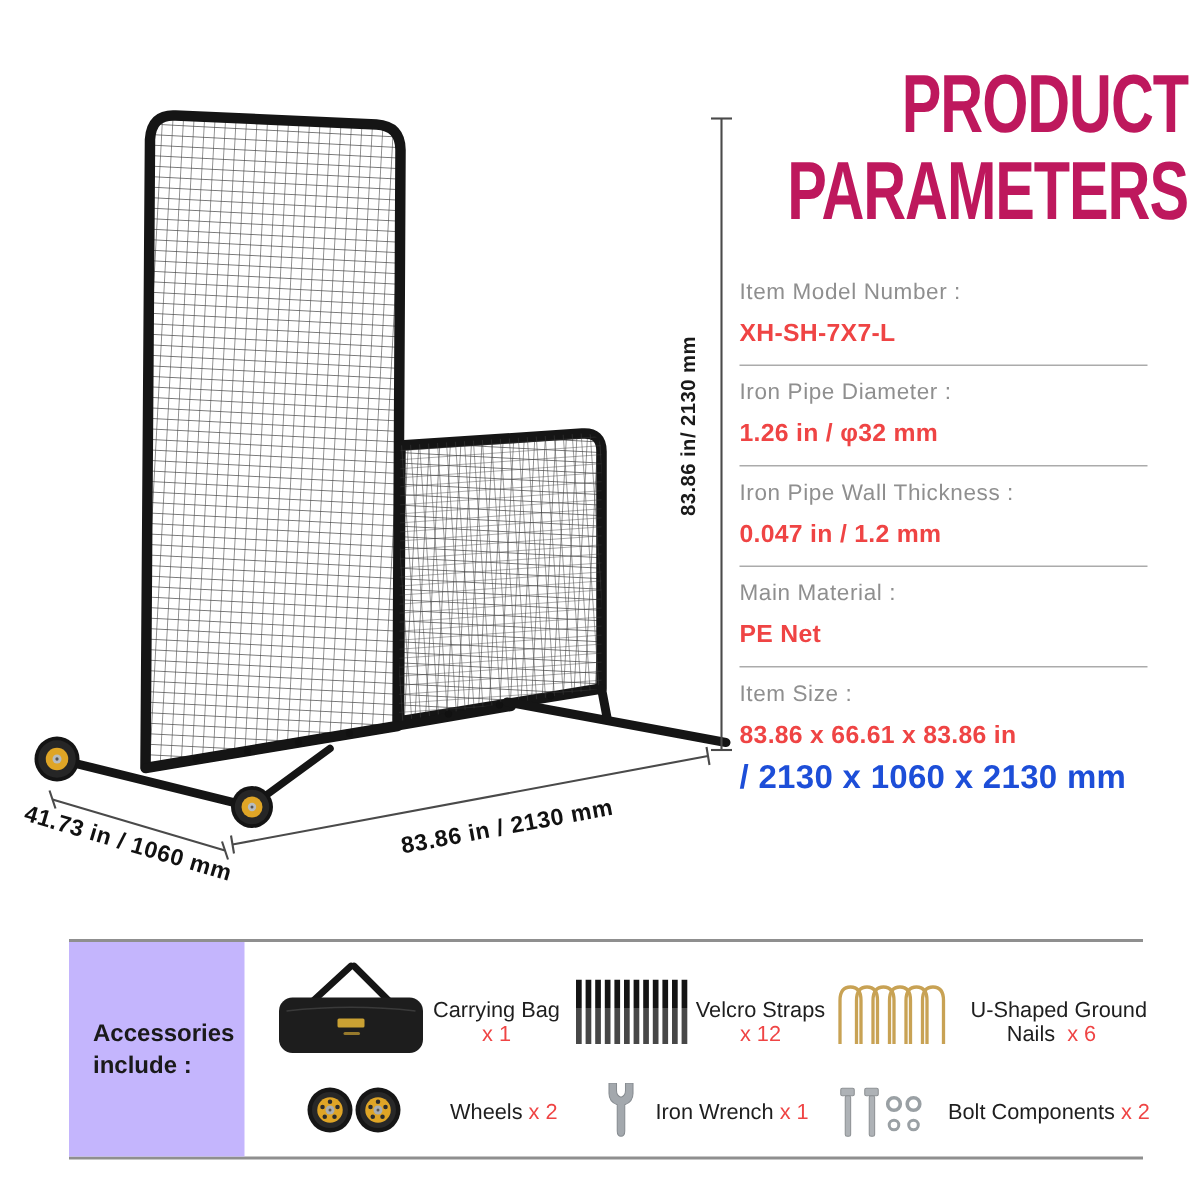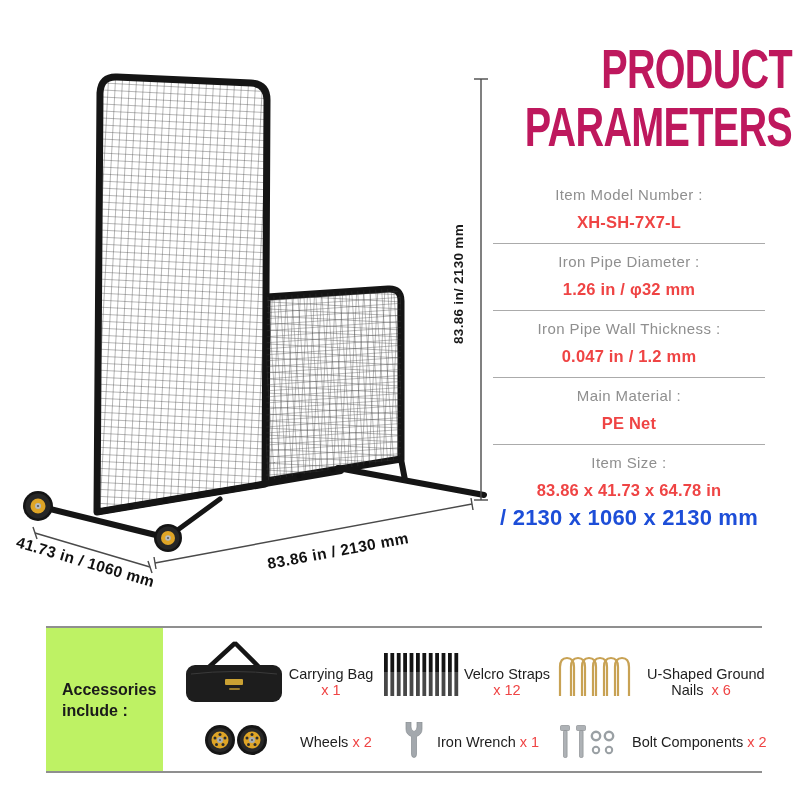--- a/index.html
+++ b/index.html
@@ -4,33 +4,33 @@
 <style>
   html,body{margin:0;padding:0;}
   body{width:800px;height:800px;background:#ffffff;font-family:"Liberation Sans",sans-serif;position:relative;overflow:hidden;}
   .stage{position:absolute;inset:0;width:800px;height:800px;background:#fff;}
 
   
   .title{position:absolute;top:40px;right:8px;text-align:right;color:#be185d;}
   .title .tline{font-size:55px;font-weight:800;line-height:58px;letter-spacing:-1px;transform:scaleX(.72);transform-origin:100% 50%;white-space:nowrap;}
 
   
-  .specs{position:absolute;top:177px;right:35px;width:272px;text-align:center;}
+  .specs{position:absolute;top:177px;right:35px;width:272px;text-align:left;}
   .spec-row{padding:9px 0 11px;border-bottom:1px solid #ababab;}
   .spec-row:last-child{border-bottom:none;}
   .spec-label{font-size:15px;color:#8f8f8f;letter-spacing:.4px;}
   .spec-value{font-size:16.5px;font-weight:bold;color:#ef4444;margin-top:10px;letter-spacing:.2px;}
   .spec-value2{font-size:22px;font-weight:bold;color:#1d4ed8;margin-top:5px;letter-spacing:.2px;}
 
   
   .product-svg{position:absolute;left:0;top:0;}
 
   
   .acc{position:absolute;left:46px;top:626px;width:716px;height:143px;border-top:2px solid #8f8f8f;border-bottom:2px solid #8f8f8f;background:#fff;}
-  .acc-box{position:absolute;left:0;top:0;width:117px;height:100%;background:#bef264;display:flex;flex-direction:column;justify-content:center;padding-left:16px;box-sizing:border-box;}
+  .acc-box{position:absolute;left:0;top:0;width:117px;height:100%;background:#c4b5fd;display:flex;flex-direction:column;justify-content:center;padding-left:16px;box-sizing:border-box;}
   .acc-box div{font-size:16px;font-weight:bold;color:#1a1a1a;line-height:21px;}
   .acc-item-label{position:absolute;font-size:14.5px;color:#1e1e1e;white-space:nowrap;}
   .acc-item-label.centered{text-align:center;}
   .qty{color:#ef4444;}
   .acc-icon{position:absolute;}
 </style>
 </head>
 <body>
 
 <div class="stage">
@@ -127,21 +127,21 @@
     <div class="spec-row">
       <div class="spec-label">Iron Pipe Wall Thickness :</div>
       <div class="spec-value">0.047 in / 1.2 mm</div>
     </div>
     <div class="spec-row">
       <div class="spec-label">Main Material :</div>
       <div class="spec-value">PE Net</div>
     </div>
     <div class="spec-row">
       <div class="spec-label">Item Size :</div>
-      <div class="spec-value">83.86 x 41.73 x 64.78 in</div>
+      <div class="spec-value">83.86 x 66.61 x 83.86 in</div>
       <div class="spec-value2">/ 2130 x 1060 x 2130 mm</div>
     </div>
   </div>
 
   <div class="acc">
 
     <div class="acc-box">
       <div>Accessories</div>
       <div>include :</div>
     </div>

